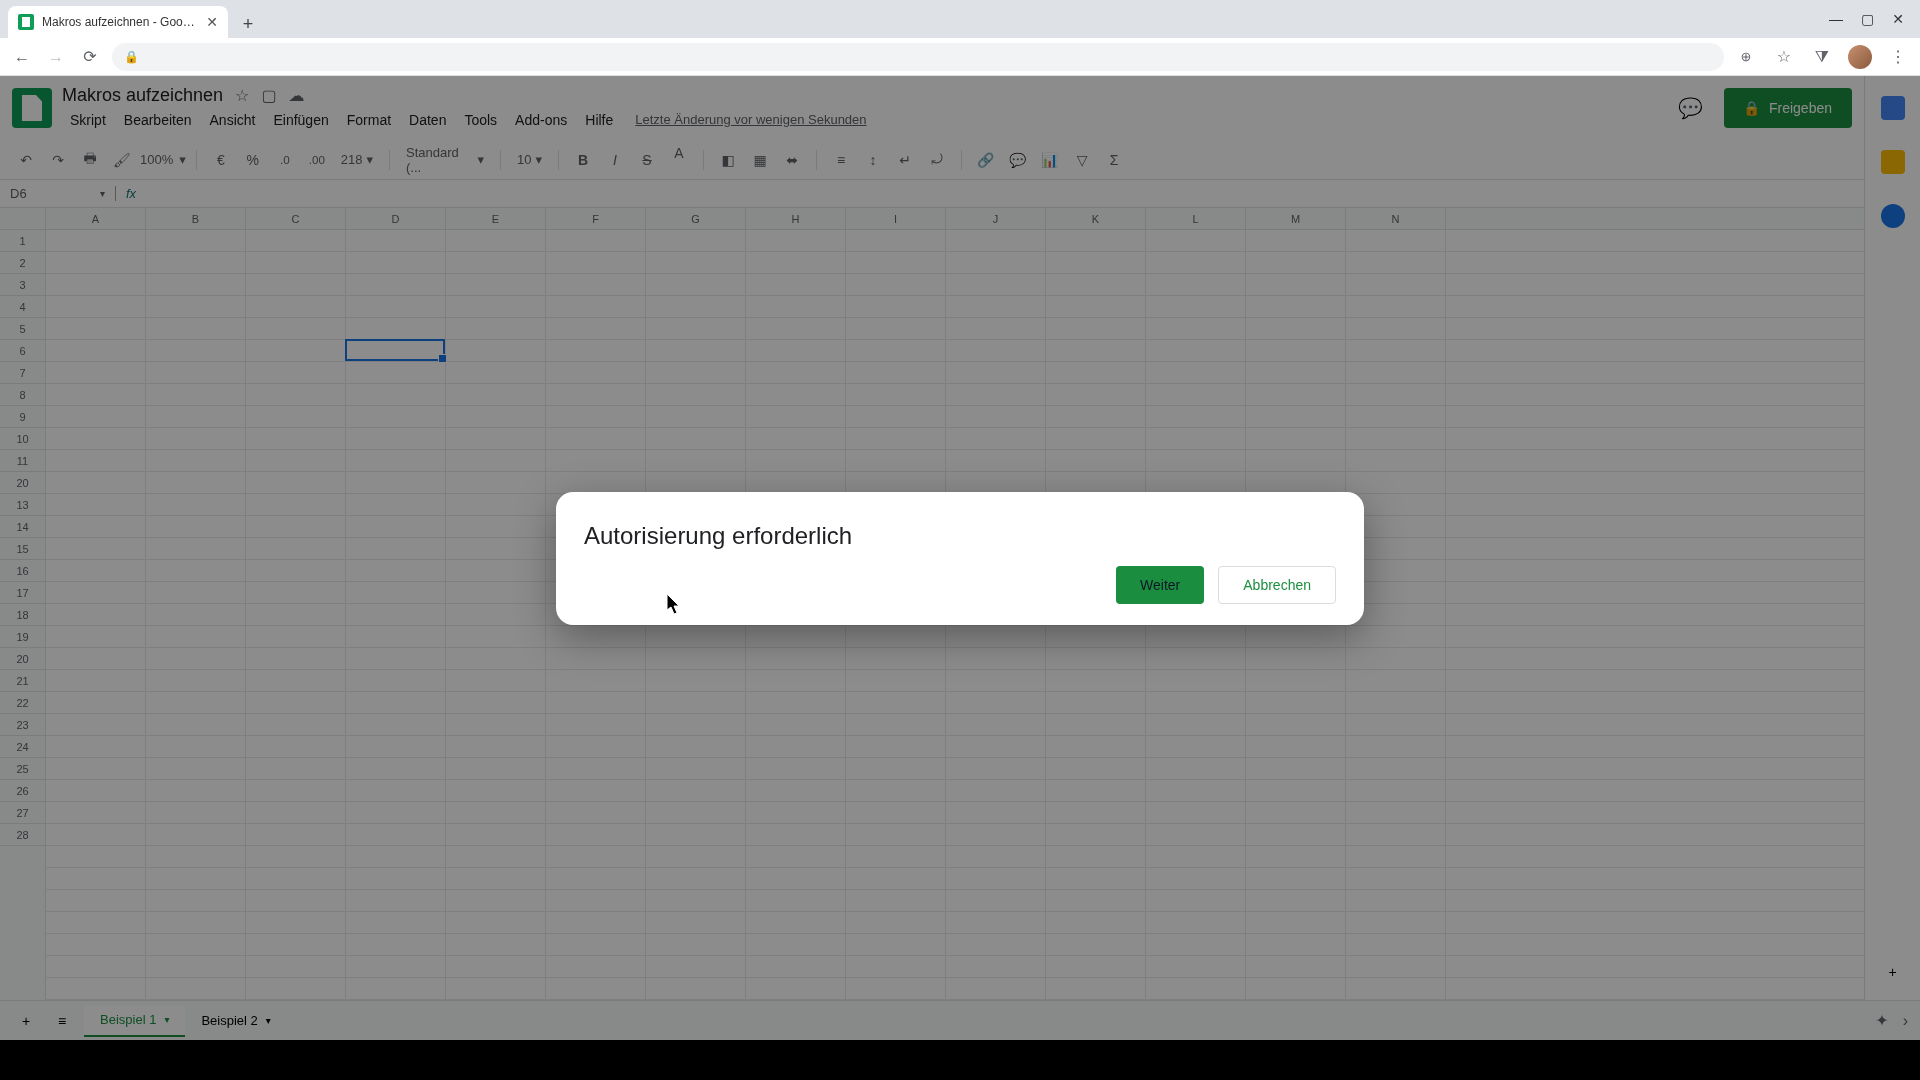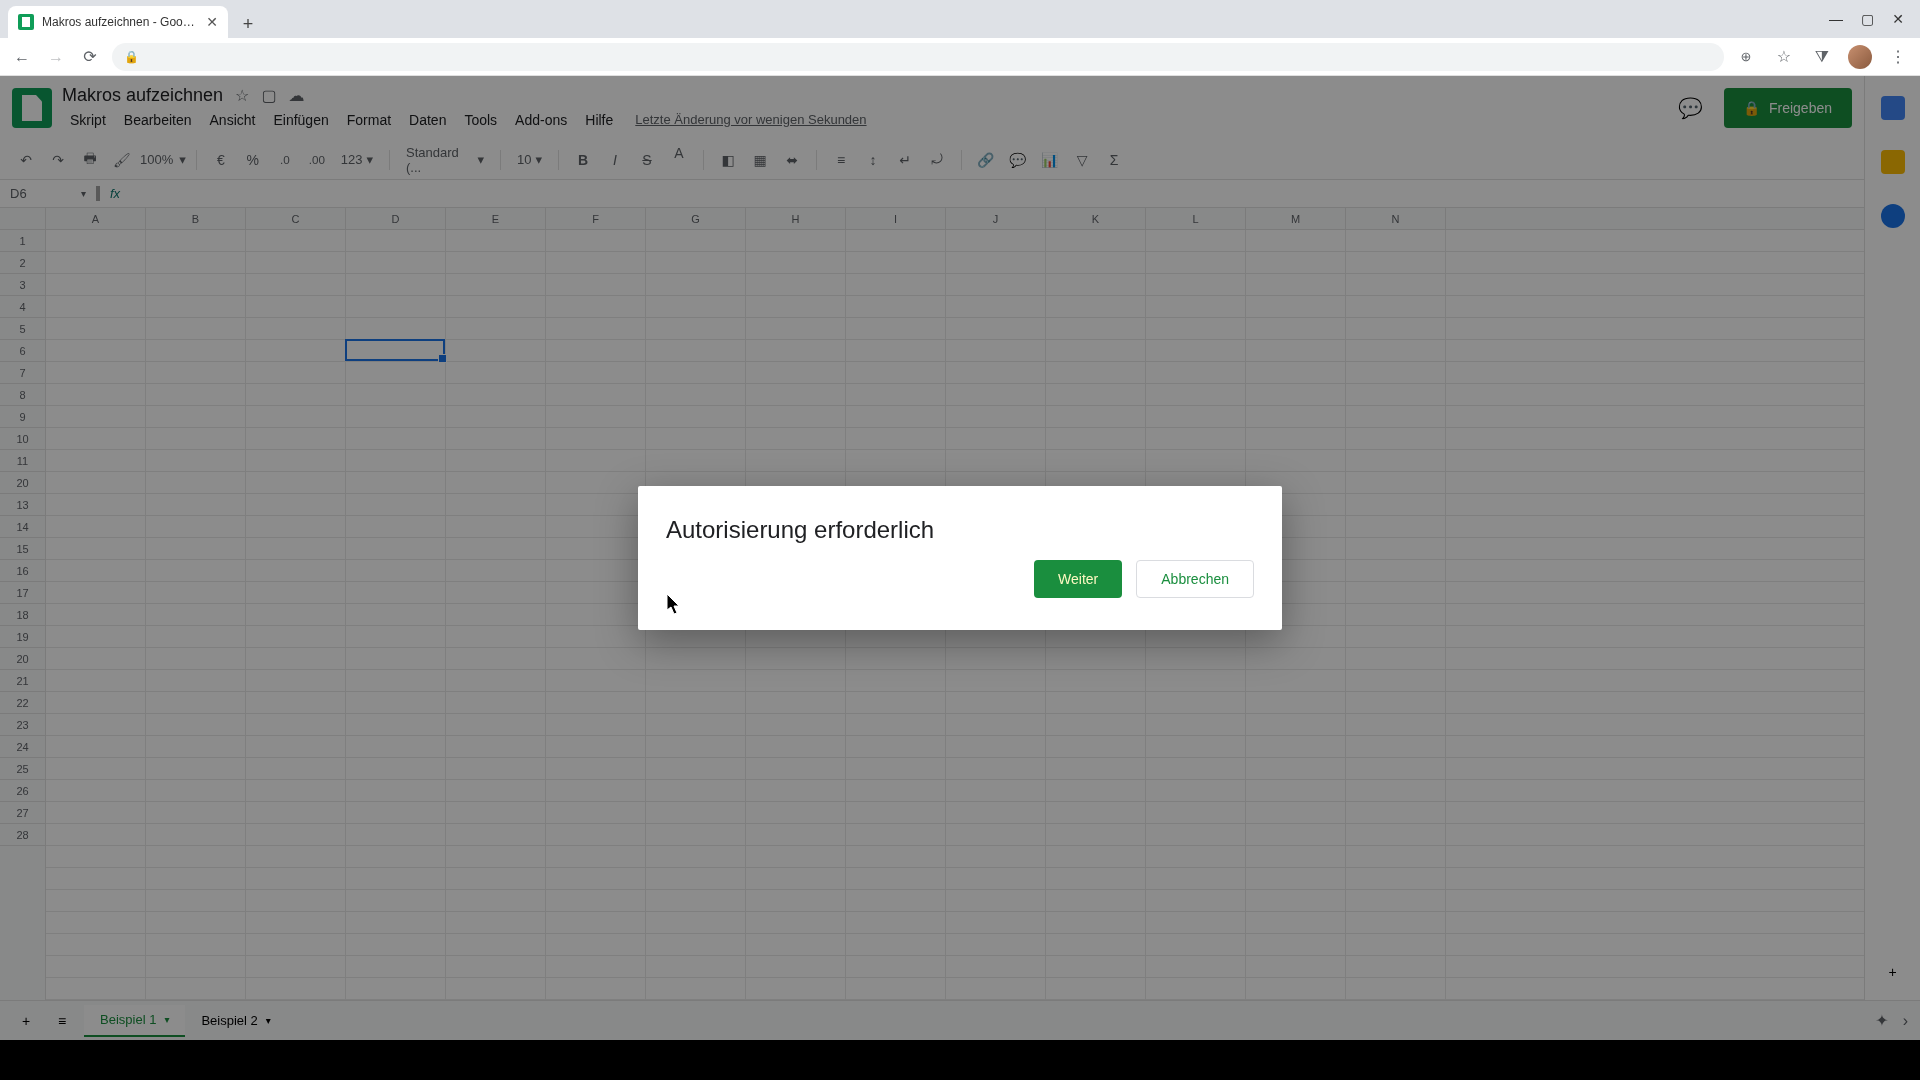--- a/index.html
+++ b/index.html
@@ -43,21 +43,21 @@
   .toolbar { height:40px; border-bottom:1px solid #e0e0e0; display:flex; align-items:center; padding:0 12px; gap:4px; color:#5f6368;}
   .tb-sep { width:1px; height:20px; background:#e0e0e0; margin:0 6px;}
   .tb-btn { width:28px; height:28px; display:flex; align-items:center; justify-content:center; font-size:14px;}
   .tb-sel { display:flex; align-items:center; gap:4px; padding:0 6px; font-size:13px;}
   .zoom-sel { display:flex; align-items:center; gap:6px; font-size:13px;}
   .tb-color-underline { width:24px; height:3px; background:#000; margin-top:14px;}
   .collapse-toolbar { margin-left:auto;}
   
   
   .formula-row { height:28px; border-bottom:1px solid #e0e0e0; display:flex; align-items:center;}
-  .name-box { width:100px; border-right:4px solid #a3a3a3; padding:0 10px; font-size:13px; color:#5f6368; display:flex; align-items:center; justify-content:space-between;}
+  .name-box { width:116px; border-right:1px solid #a3a3a3; padding:0 10px; font-size:13px; color:#5f6368; display:flex; align-items:center; justify-content:space-between;}
   .fx-label { padding:0 10px; font-style:italic; color:#0f766e; font-size:13px;}
   
   
   .grid-container { position:relative; height: calc(100% - 64px - 40px - 28px - 40px); overflow:hidden;}
   .col-headers { display:flex; height:22px; background:#f8f9fa; border-bottom:1px solid #e0e0e0;}
   .corner { width:46px; border-right:1px solid #e0e0e0; background:#f8f9fa;}
   .col-header { border-right:1px solid #e0e0e0; text-align:center; font-size:11px; color:#5f6368; line-height:22px;}
   .grid-body { display:flex; height:calc(100% - 22px);}
   .row-headers { width:46px; background:#f8f9fa; border-right:1px solid #e0e0e0;}
   .row-header { height:22px; border-bottom:1px solid #e0e0e0; text-align:center; font-size:11px; color:#5f6368; line-height:22px;}
@@ -75,25 +75,25 @@
   .sheet-tab { height:32px; padding:0 16px; display:flex; align-items:center; font-size:13px; gap:8px;}
   .sheet-tab.active { background:#fff; color:#1a8e3e; font-weight:500; border-bottom:2px solid #1a8e3e;}
   .sheet-right { margin-left:auto; display:flex; align-items:center; gap:14px; color:#5f6368;}
   
   
   .side-panel { position:absolute; top:0; right:0; width:56px; height:calc(100% - 40px); border-left:1px solid #e0e0e0; background:#fff; display:flex; flex-direction:column; align-items:center; padding-top:20px; gap:30px;}
   .side-icon { width:24px; height:24px; border-radius:4px;}
   
   
   .modal-overlay { position:absolute; inset:0; background:rgba(0,0,0,0.45); display:flex; align-items:center; justify-content:center;}
-  .modal { width: 644px; background:#fff; border-radius:2px; padding:30px 28px 32px 28px; box-shadow:0 12px 40px rgba(0,0,0,0.35);}
+  .modal { width: 808px; background:#fff; border-radius:17px; padding:30px 28px 21px 28px; box-shadow:0 12px 40px rgba(0,0,0,0.35);}
   .modal-title { font-size:24px; color:#202124; font-weight:400; margin-bottom:16px;}
   .modal-body { font-size:14px; color:#5f6368; margin-bottom:28px;}
   .modal-actions { display:flex; justify-content:flex-end; gap:14px;}
-  .btn-primary { background:#1a8e3e; color:#fef9c3; border:none; padding:10px 24px; border-radius:4px; font-size:14px; font-weight:500;}
+  .btn-primary { background:#1a8e3e; color:#0f172a; border:none; padding:10px 24px; border-radius:4px; font-size:14px; font-weight:500;}
   .btn-secondary { background:#fff; color:#1a8e3e; border:1px solid #dadce0; padding:10px 24px; border-radius:4px; font-size:14px; font-weight:500;}
   
   .cursor { position:absolute; z-index:10001;}
   .cursor::before { content:""; display:block; width:0; height:0; border-left:7px solid #000; border-right:7px solid transparent; border-bottom:11px solid transparent; border-top:11px solid #000; transform: rotate(-35deg);}
   .cursor::before { border:none; }
   
   .black-bar { position:absolute; bottom:0; left:0; right:0; height:40px; background:#000;}
 </style>
 </head>
 <body>
@@ -175,21 +175,21 @@
         </div>
       <div class="tb-sep"></div>
       <div class="tb-btn">€</div>
       <div class="tb-btn">%</div>
       <div class="tb-btn">
           <sub>.0</sub>
         </div>
       <div class="tb-btn">
           <sub>.00</sub>
         </div>
-      <div class="tb-sel"><span>123</span> ▾</div>
+      <div class="tb-sel"><span>218</span> ▾</div>
       <div class="tb-sep"></div>
       <div class="tb-sel" style="width:90px"><span>Standard (...</span> ▾</div>
       <div class="tb-sep"></div>
       <div class="tb-sel"><span>10</span> ▾</div>
       <div class="tb-sep"></div>
       <div class="tb-btn">
           <b>B</b>
         </div>
       <div class="tb-btn">
           <i>I</i>

